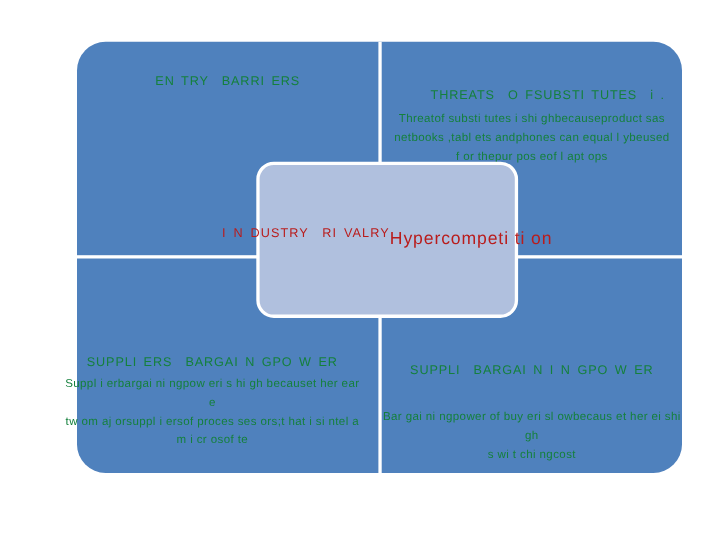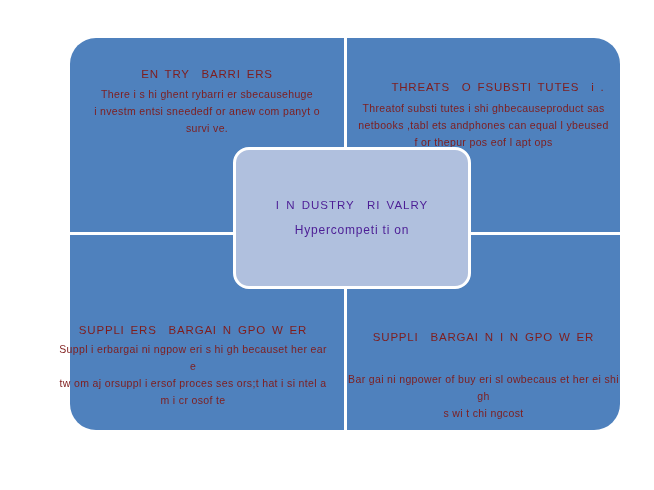--- a/index.html
+++ b/index.html
@@ -51,21 +51,21 @@
     top: 232px;
     width: 550px;
     height: 3px;
     background: #ffffff;
   }
 
   
   .quadrant {
     position: absolute;
     box-sizing: border-box;
-    color: #7f1d1d;
+    color: #15803d;
     text-align: center;
     padding: 0 8px;
   }
   .q-top-left    { left: 70px;  top: 38px;  width: 274px; height: 194px; }
   .q-top-right   { left: 347px; top: 38px;  width: 273px; height: 194px; }
   .q-bottom-left { left: 56px;  top: 235px; width: 310px; height: 195px; }
   .q-bottom-right{ left: 347px; top: 235px; width: 273px; height: 195px; }
 
   .quadrant-title {
     font-size: 11.5px;
@@ -99,53 +99,49 @@
     position: absolute;
     left: 233px;
     top: 147px;
     width: 238px;
     height: 142px;
     background: #B0C0DE;
     border: 3px solid #ffffff;
     border-radius: 16px;
     box-sizing: border-box;
     display: flex;
-    flex-direction: column;
     align-items: center;
     justify-content: center;
-    color: #4c1d95;
+    color: #b91c1c;
   }
   .center-title {
     font-size: 11.5px;
     letter-spacing: 1px;
     word-spacing: 2px;
     white-space: pre;
     margin-bottom: 12px;
   }
   .center-subtitle {
-    font-size: 12px;
+    font-size: 16px;
     letter-spacing: 0.8px;
     white-space: pre;
   }
 </style>
 </head>
 <body>
 
 <div id="diagram-canvas">
 
   <div class="forces-frame"></div>
 
   <div class="divider-vertical"></div>
   <div class="divider-horizontal"></div>
 
   <div class="quadrant q-top-left">
     <div class="quadrant-title">EN TRY  BARRI ERS</div>
-    <div class="quadrant-body">There  i s hi ghent rybarri er sbecausehuge
-i nvestm entsi sneededf or anew com panyt o
-survi ve.</div>
   </div>
 
   <div class="quadrant q-top-right">
     <div class="quadrant-title">THREATS  O FSUBSTI TUTES  i .</div>
     <div class="quadrant-body">Threatof  substi tutes  i shi ghbecauseproduct sas
 netbooks  ,tabl ets  andphones can  equal l ybeused
 f or thepur pos eof l apt ops</div>
   </div>
 
   <div class="quadrant q-bottom-left">

